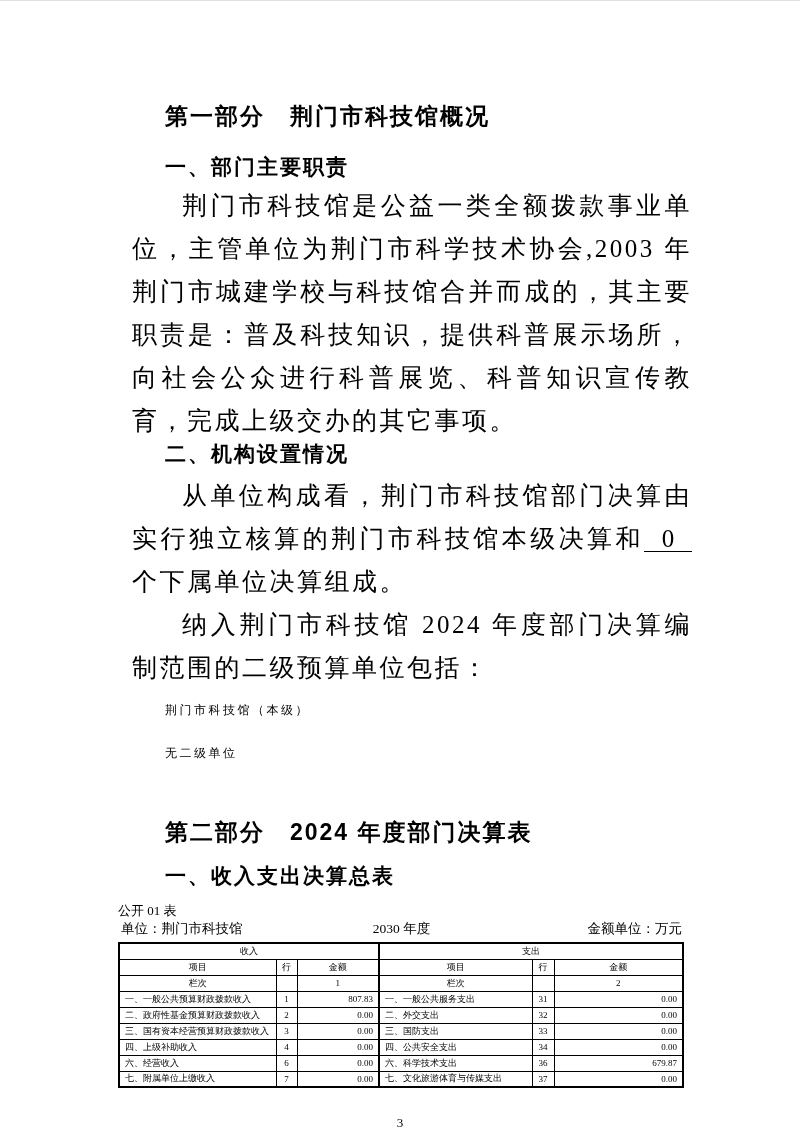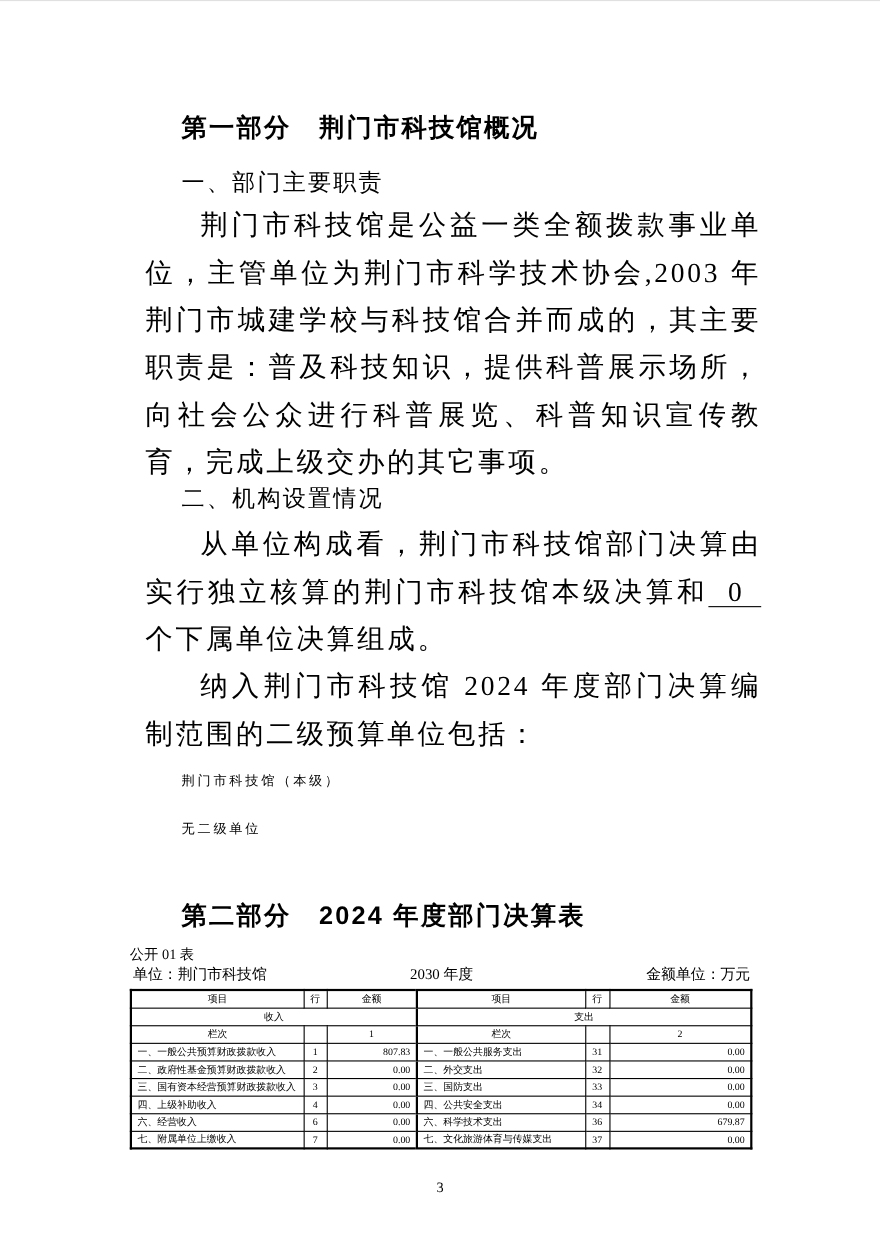--- a/index.html
+++ b/index.html
@@ -29,21 +29,21 @@
     font-size: 23px;
     line-height: 30px;
     letter-spacing: 2px;
     margin-left: 47px;
   }
   .part1-title { margin-top: 100px; }
   .part2-title { margin-top: 42px; }
   
   .sub-heading {
     font-family: "Liberation Sans", sans-serif;
-    font-weight: normal;
+    font-weight: bold;
     font-size: 21px;
     line-height: 28px;
     letter-spacing: 2px;
     margin-left: 47px;
   }
   .sec1-heading { margin-top: 22px; }
   .sec2-heading { margin-top: -2px; }
   .sec3-heading { margin-top: 15px; }
   
   .body-para {
@@ -137,50 +137,51 @@
 
     <p class="body-para indent p2"><span>从单位构成看，荆门市科技馆部门决算由实行独立核算的荆门市科技馆本级决算和</span><span class="blank-underline">0</span><span>个下属单位决算组成。</span></p>
 
     <p class="body-para indent">纳入荆门市科技馆 2024 年度部门决算编制范围的二级预算单位包括：</p>
 
     <div class="plain-line">荆门市科技馆（本级）</div>
     <div class="plain-line">无二级单位</div>
 
     <div class="part-title part2-title">第二部分　2024 年度部门决算表</div>
 
+    <div class="sub-heading sec3-heading">一、收入支出决算总表</div>
 
     <div class="table-tag">公开 01 表</div>
 
     <div class="meta-row">
       <span class="meta-left">单位：荆门市科技馆</span>
       <span class="meta-mid">2030 年度</span>
       <span class="meta-right">金额单位：万元</span>
     </div>
 
     <table class="budget">
       <colgroup>
         <col style="width:157px">
           <col style="width:21px">
           <col style="width:82px">
         <col style="width:153px">
           <col style="width:22px">
           <col style="width:129px">
       </colgroup>
       <tbody>
           <tr>
+        <td colspan="3" class="group-hdr">收入</td>
+        <td colspan="3" class="group-hdr mid-divider">支出</td>
+      </tr>
+      <tr>
         <td>项目</td>
         <td>行</td>
         <td>金额</td>
         <td class="mid-divider">项目</td>
         <td>行</td>
         <td>金额</td>
-      </tr>
-      <tr>
-        <td colspan="3" class="group-hdr">收入</td>
-        <td colspan="3" class="group-hdr mid-divider">支出</td>
       </tr>
       <tr class="lanci-row">
         <td>栏次</td>
         <td></td>
         <td>1</td>
         <td class="mid-divider">栏次</td>
         <td></td>
         <td>2</td>
       </tr>
       <tr>

